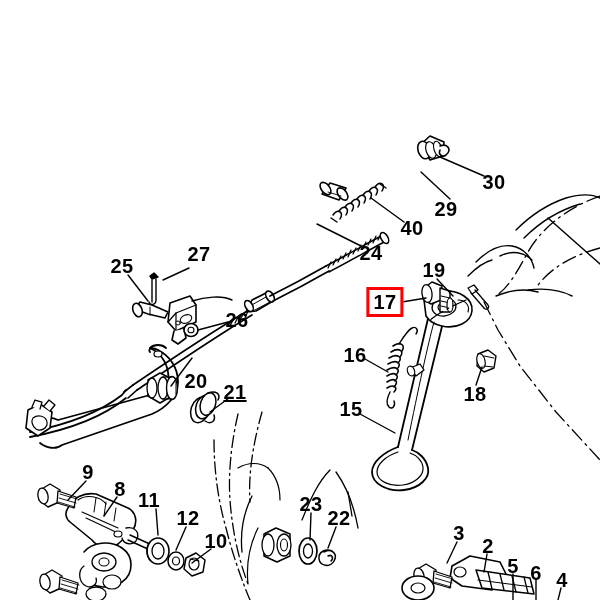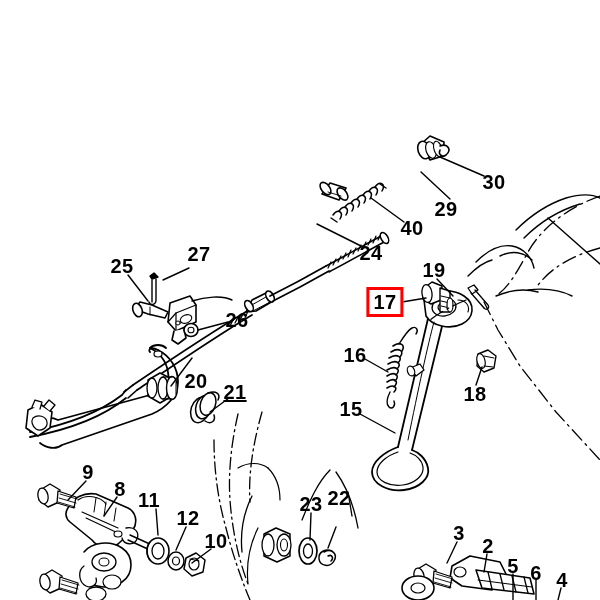--- a/index.html
+++ b/index.html
@@ -433,21 +433,21 @@
     <div class="callout highlighted" style="left:385px; top:302px;">17</div>
     <div class="callout" style="left:355px; top:355px;">16</div>
     <div class="callout" style="left:475px; top:394px;">18</div>
     <div class="callout" style="left:351px; top:409px;">15</div>
     <div class="callout" style="left:88px; top:472px;">9</div>
     <div class="callout" style="left:120px; top:489px;">8</div>
     <div class="callout" style="left:149px; top:500px;">11</div>
     <div class="callout" style="left:188px; top:518px;">12</div>
     <div class="callout" style="left:216px; top:541px;">10</div>
     <div class="callout" style="left:311px; top:504px;">23</div>
-    <div class="callout" style="left:339px; top:498px;">22</div>
+    <div class="callout" style="left:339px; top:518px;">22</div>
     <div class="callout" style="left:459px; top:533px;">3</div>
     <div class="callout" style="left:488px; top:546px;">2</div>
     <div class="callout" style="left:513px; top:566px;">5</div>
     <div class="callout" style="left:536px; top:573px;">6</div>
     <div class="callout" style="left:562px; top:580px;">4</div>
   </div>
 
 </div>
 
 </body></html>

